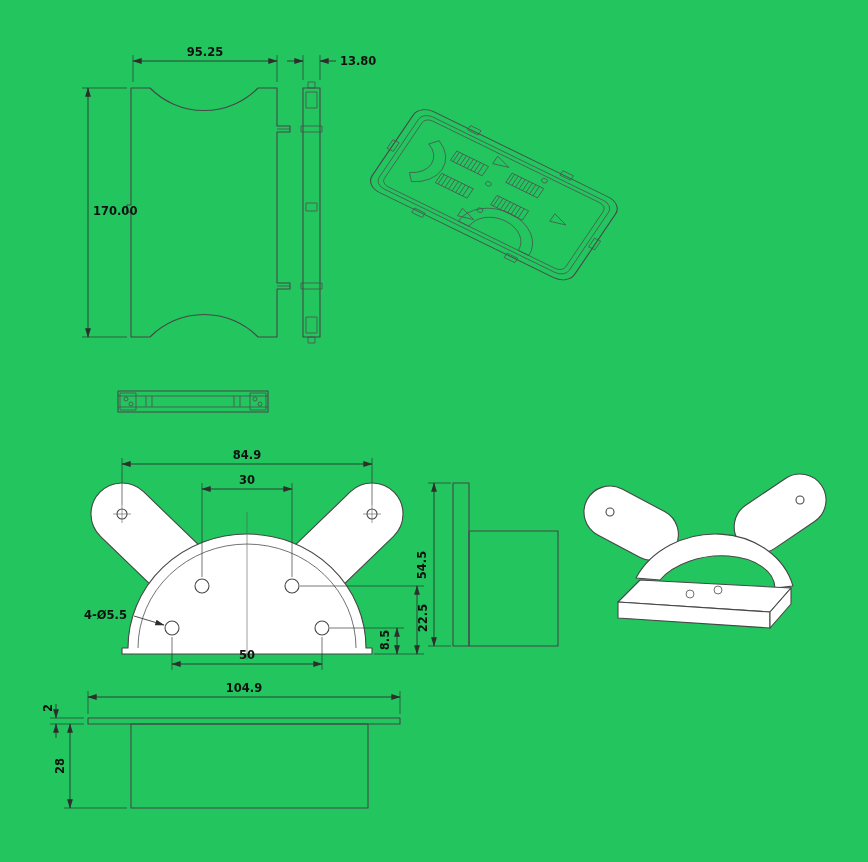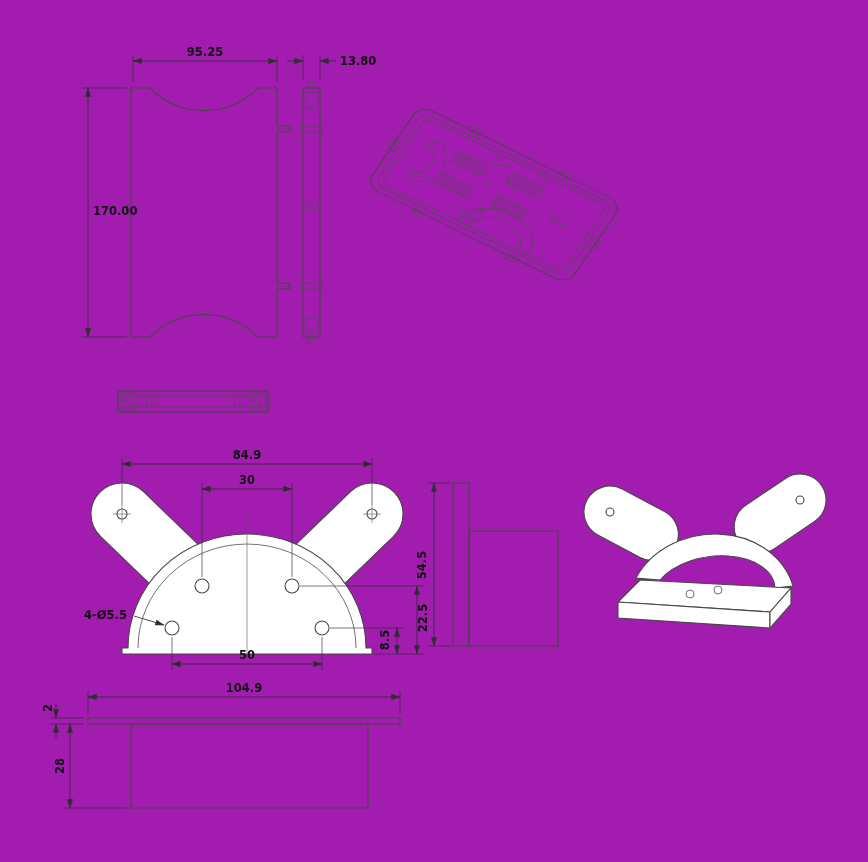--- a/index.html
+++ b/index.html
@@ -1,16 +1,16 @@
 <!DOCTYPE html>
 <html><head>
 <meta charset="utf-8">
 <style>
   html,body{margin:0;padding:0;background:#ffffff;}
-  .canvas{position:relative;width:868px;height:862px;background:#a21caf;overflow:hidden;
+  .canvas{position:relative;width:868px;height:862px;background:#22c55e;overflow:hidden;
           font-family:"DejaVu Sans",sans-serif;}
   svg{display:block;}
   .outline{fill:none;stroke:#474747;stroke-width:1.1;stroke-linejoin:round;stroke-linecap:round;}
   .outline-thin{fill:none;stroke:#4e4e4e;stroke-width:0.8;stroke-linejoin:round;}
   .fillwhite{fill:#ffffff;stroke:#474747;stroke-width:1.1;stroke-linejoin:round;}
   .dim{stroke:#2e2e2e;stroke-width:0.85;fill:none;}
   .ext{stroke:#2e2e2e;stroke-width:0.65;fill:none;}
   .cl{stroke:#5a5a5a;stroke-width:0.6;fill:none;}
   .dimtext{font-family:"DejaVu Sans",sans-serif;font-size:11.5px;font-weight:bold;fill:#111111;}
 </style>

